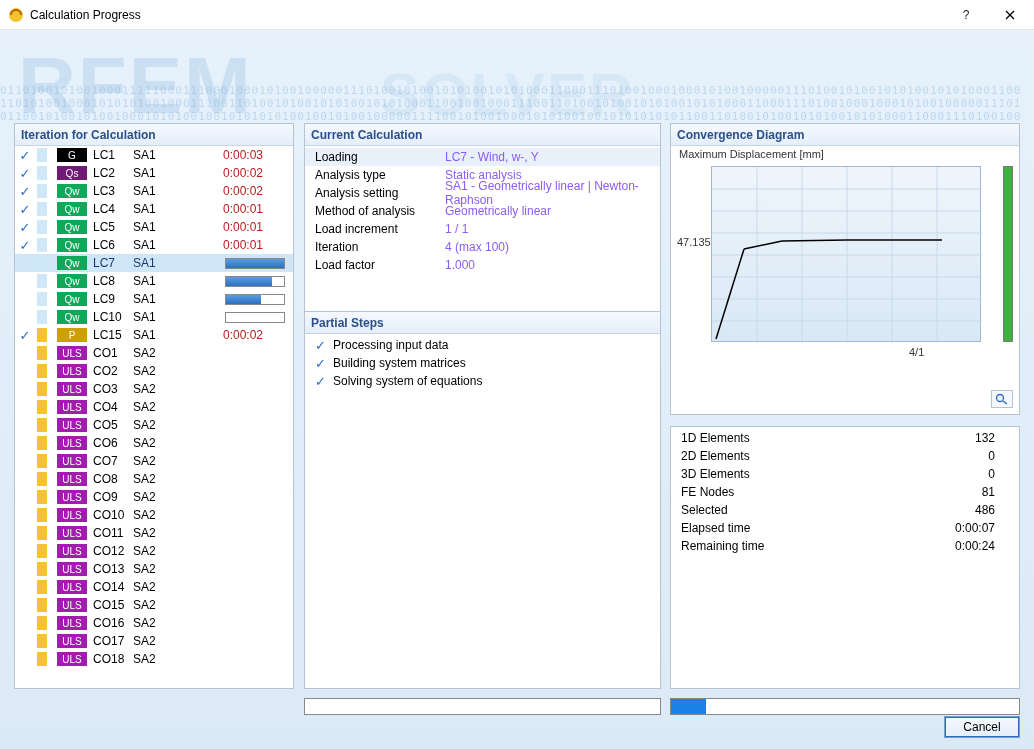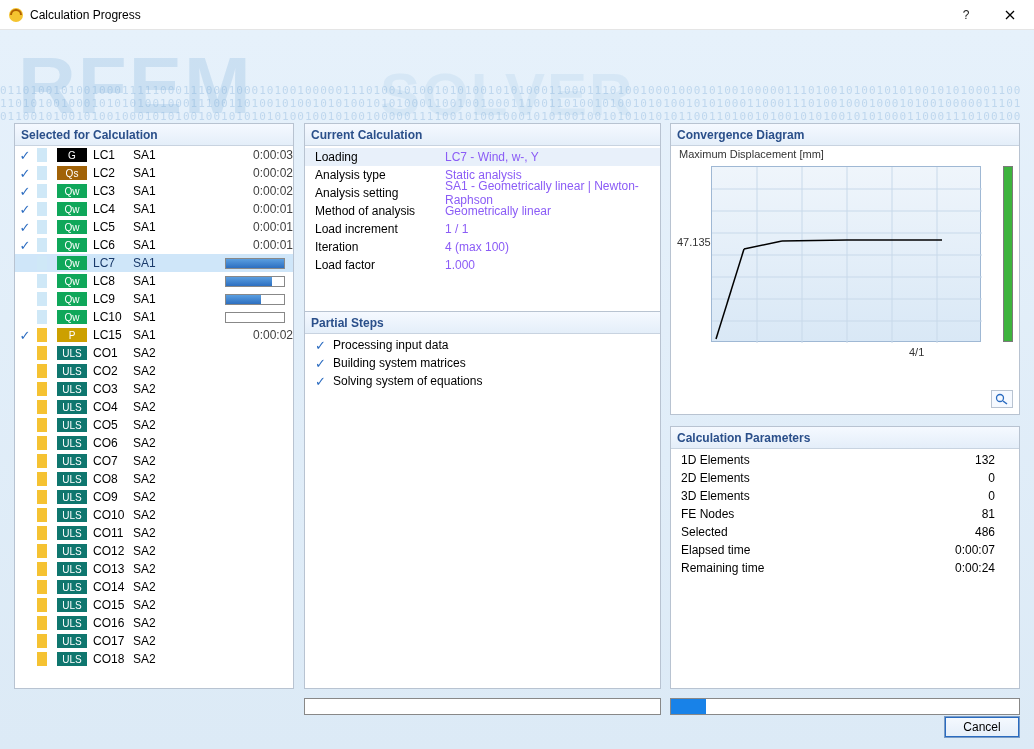--- a/index.html
+++ b/index.html
@@ -21,26 +21,26 @@
 
 #sel { left:14px; top:93px; width:280px; height:566px; }
 #sel .list { position:absolute; top:22px; left:0; right:0; bottom:0; overflow:hidden; }
 .row { height:18px; display:flex; align-items:center; font-size:12px; }
 .row.sel { background:#cfe6f9; }
 .row .chk { width:20px; text-align:center; color:#2a6bc0; font-size:13px; }
 .row .badge { width:30px; height:14px; margin-left:10px; display:flex; align-items:center; justify-content:center; font-size:10px; color:#fff; border-radius:0; }
 .row .badge2 { width:10px; height:14px; margin-left:2px; }
 .row .id { width:46px; padding-left:6px; color:#000; }
 .row .sa { width:50px; color:#000; }
-.row .end { width:70px; text-align:right; color:#404040; }
+.row .end { width:70px; text-align:left; color:#b91c1c; }
 .row .bar { width:60px; height:11px; border:1px solid #888; margin-left:auto; margin-right:8px; position:relative; background:#fff; }
 .row .bar .fill { position:absolute; top:0; left:0; bottom:0; background:linear-gradient(#5a9ee0,#2d6fc0); }
 .row.sel .id, .row.sel .sa { color:#1a3a6a; font-weight:500; }
-.badge.G{background:#000;} .badge.Qs{background:#a16207;} .badge.Qw{background:#0fa75a;}
-.badge.P{background:#CCA000;} .badge.ULS{background:#0f766e;}
+.badge.G{background:#000;} .badge.Qs{background:#701a75;} .badge.Qw{background:#0fa75a;}
+.badge.P{background:#CCA000;} .badge.ULS{background:#a21caf;}
 .badge2.a{background:#cfe8f7;} .badge2.b{background:#f5c232;}
 
 
 #cur { left:304px; top:93px; width:357px; height:194px; }
 .kv { display:flex; height:18px; align-items:center; padding:0 6px 0 10px; font-size:12px; }
 .kv.head { background:#e8f0fa; }
 .kv .k { width:130px; color:#000; }
 .kv .v { flex:1; color:#8b5cf6; }
 
 
@@ -93,21 +93,21 @@
 </div>
 
 <div class="client">
   <div class="bgtext">RFEM</div>
   <div class="bgtext2">SOLVER</div>
   <div class="binrow" style="top:54px">01101001010010001111100011100010001010010000011101001010010101001010100011000111010010001000101001000001110100101001010100101010001100</div>
   <div class="binrow" style="top:67px">11010100100010101010010001110011010010100101010010101000110010010001110011010010100101010010101000110001110100100010001010010000011101</div>
   <div class="binrow" style="top:80px">01100101001010010001010100100101010101001001010010000011110010100100010101001001010101010110011010010100101010010101000110001110100100</div>
 
   <div id="sel" class="panel">
-    <div class="panel-head">Selected for Calculation</div>
+    <div class="panel-head">Iteration for Calculation</div>
     <div class="list" id="sel-list">
         <div class="row">
           <span class="chk">✓</span>
           <span class="badge2 a"></span>
           <span class="badge G">G</span>
           <span class="id">LC1</span>
           <span class="sa">SA1</span>
           <span class="end" style="margin-left: auto;">0:00:03</span>
         </div>
         <div class="row">
@@ -411,21 +411,20 @@
     <div class="vbar"></div>
     <div class="zoom">
       <svg width="14" height="12" viewBox="0 0 14 12">
           <circle cx="5" cy="5" r="3.5" fill="none" stroke="#2a6bc0" stroke-width="1.3"></circle>
           <line x1="8" y1="8" x2="12" y2="11" stroke="#2a6bc0" stroke-width="1.5"></line>
         </svg>
     </div>
   </div>
 
   <div id="cpar" class="panel">
-    <div class="panel-head">Calculation Parameters</div>
     <div id="cpar-list" style="padding-top:4px">
         <div class="cp">
           <span class="k">1D Elements</span>
           <span class="v">132</span>
         </div>
         <div class="cp">
           <span class="k">2D Elements</span>
           <span class="v">0</span>
         </div>
         <div class="cp">

